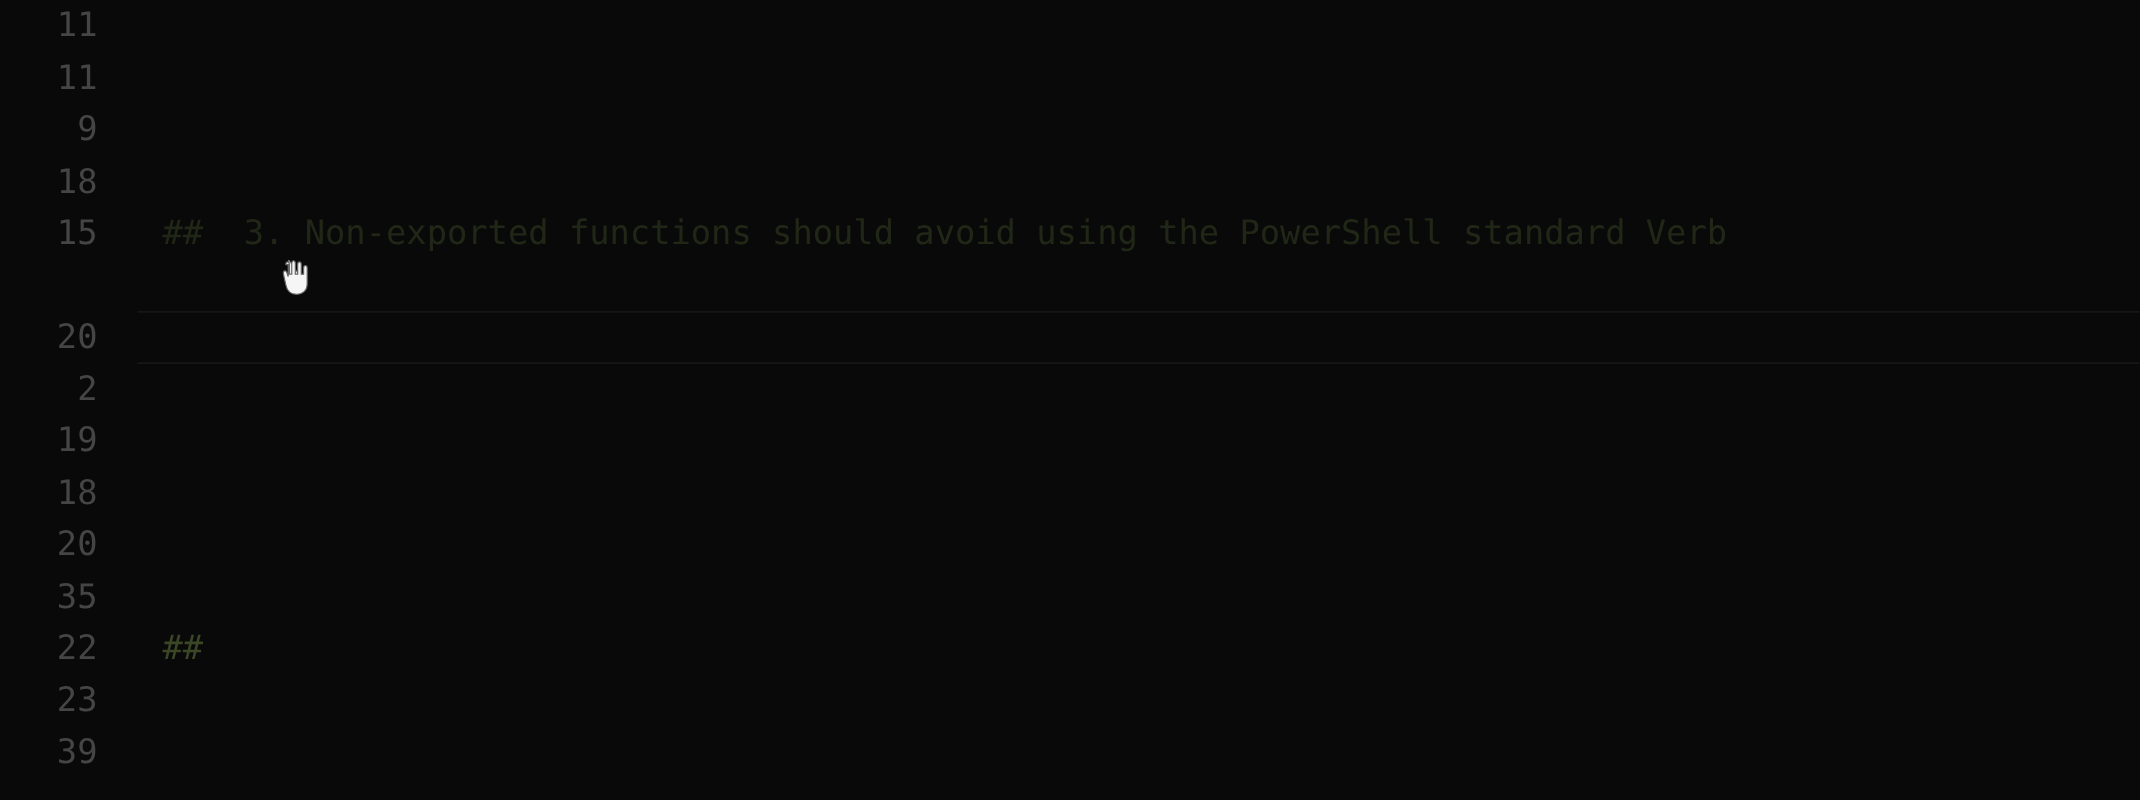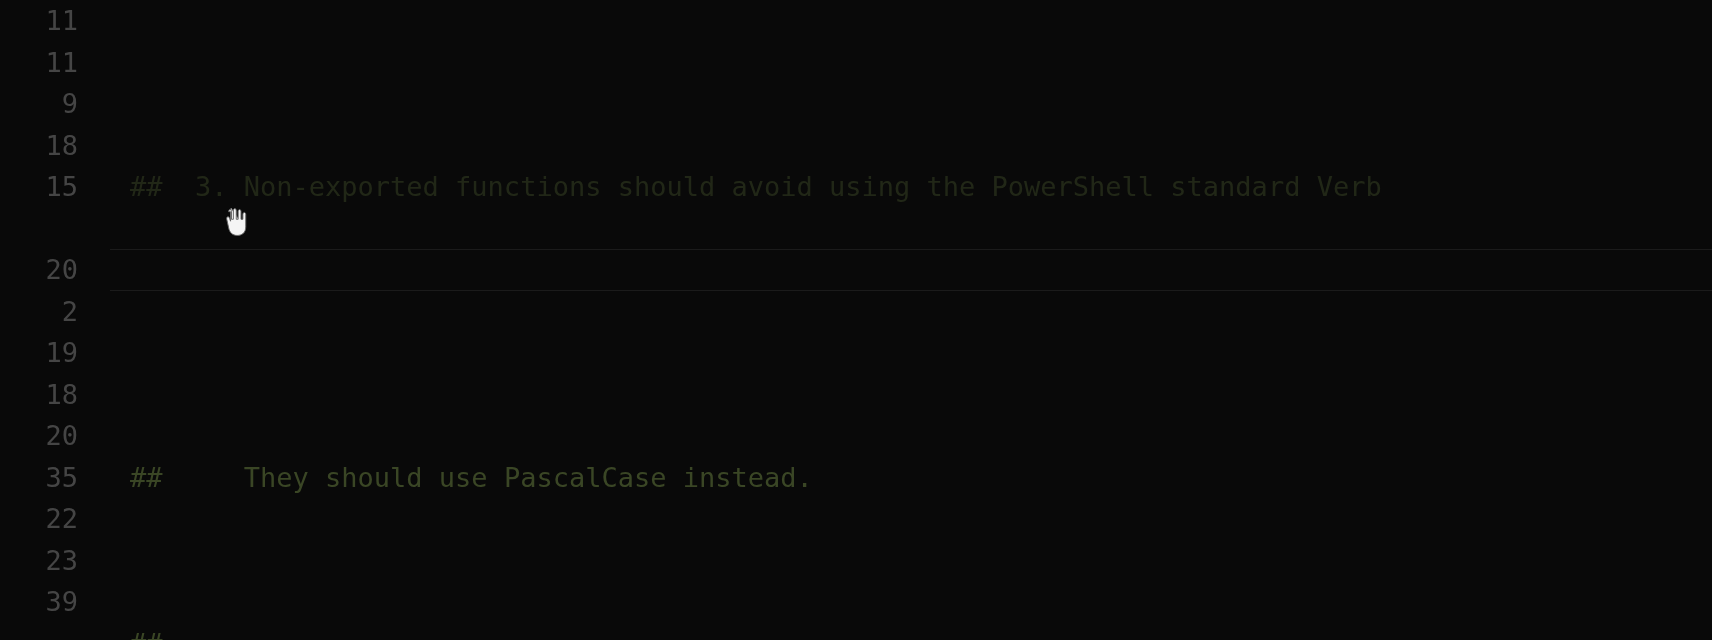--- a/index.html
+++ b/index.html
@@ -87,21 +87,20 @@
     <div class="ln">39</div>
   </div>
 
   <div class="code">
 
     <div class="highlight-line" style="top: 249px;"></div>
 
     <div class="line" style="margin-top:-41.5px; opacity:0.5"><span class="tok-comment">##  3. Non-exported functions should avoid using the PowerShell standard Verb</span></div>
     <div style="height:41.5px"></div>
 
-    <div class="line"><span class="tok-comment">##     </span><span class="tok-comment">They should use PascalCase instead.</span></div>
 
     <div class="line"><span class="tok-comment">##</span></div>
 
     
 
     
 
     
 
     

